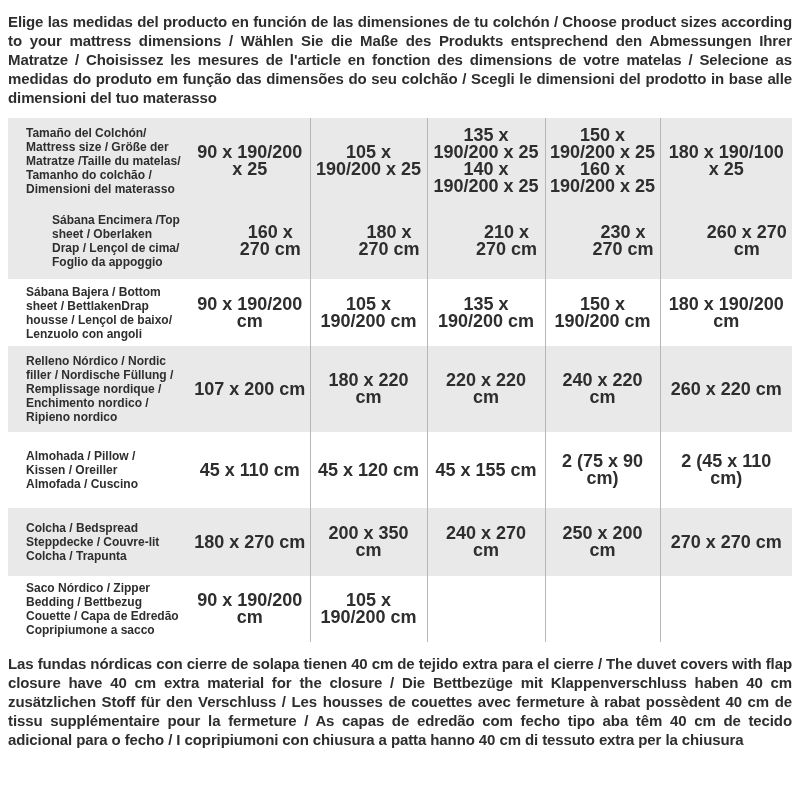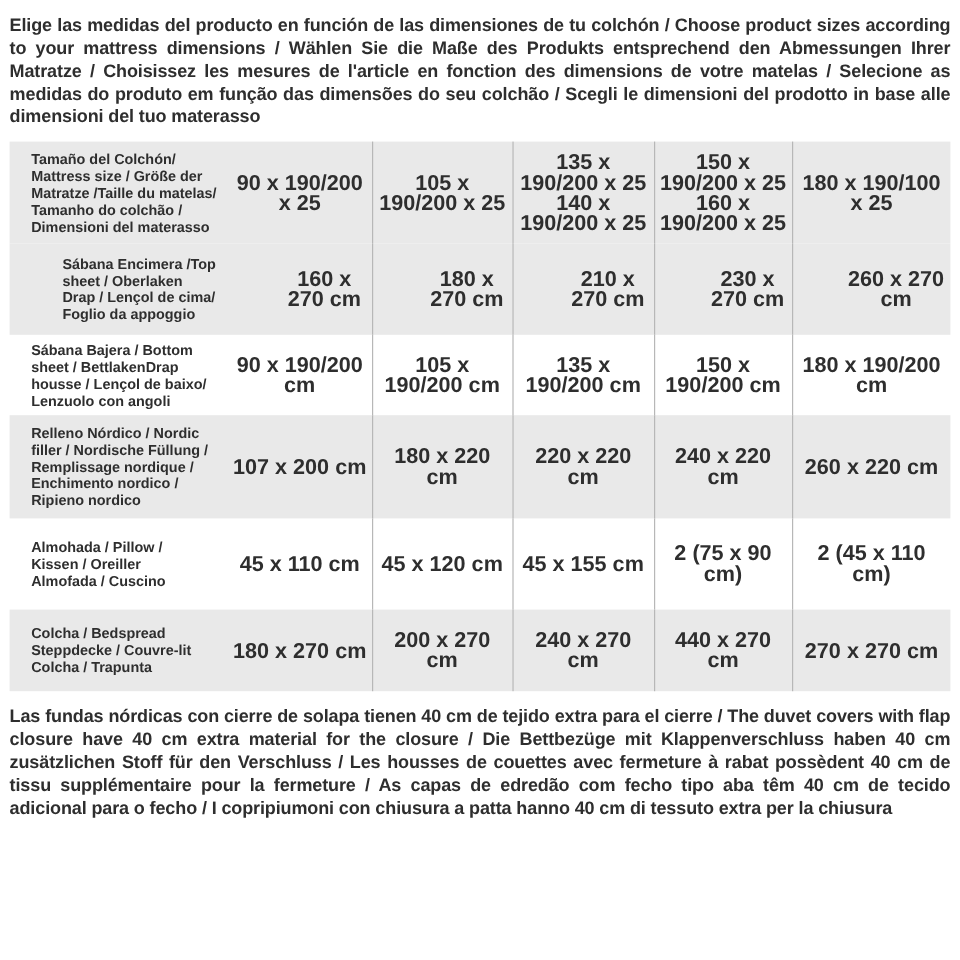--- a/index.html
+++ b/index.html
@@ -133,21 +133,32 @@
       <td class="val-cell sep">45 x 120 cm</td>
       <td class="val-cell sep">45 x 155 cm</td>
       <td class="val-cell sep">2 (75 x 90 cm)</td>
       <td class="val-cell sep">2 (45 x 110 cm)</td>
     </tr>
     <tr class="r6 stripe">
       <td class="label-cell">Colcha / Bedspread
 Steppdecke / Couvre-lit
 Colcha / Trapunta</td>
       <td class="val-cell">180 x 270 cm</td>
-      <td class="val-cell sep">200 x 270 cm</td>
+      <td class="val-cell sep">200 x 350 cm</td>
       <td class="val-cell sep">240 x 270 cm</td>
-      <td class="val-cell sep">440 x 270 cm</td>
+      <td class="val-cell sep">250 x 200 cm</td>
       <td class="val-cell sep">270 x 270 cm</td>
+    </tr>
+    <tr class="r7">
+      <td class="label-cell">Saco Nórdico / Zipper
+Bedding / Bettbezug
+Couette  / Capa de Edredão
+Copripiumone a sacco</td>
+      <td class="val-cell">90 x 190/200 cm</td>
+      <td class="val-cell sep">105 x 190/200 cm</td>
+      <td class="val-cell sep"></td>
+      <td class="val-cell sep"></td>
+      <td class="val-cell sep"></td>
     </tr>
   </tbody>
 </table>
 
 <p class="footnote">Las fundas nórdicas con cierre de solapa tienen 40 cm de tejido extra para el cierre  / The duvet covers with flap closure have 40 cm extra material for the closure / Die Bettbezüge mit Klappenverschluss haben 40 cm zusätzlichen Stoff für den Verschluss / Les housses de couettes avec fermeture à rabat possèdent 40 cm de tissu supplémentaire pour la fermeture / As capas de edredão com fecho tipo aba têm 40 cm de tecido adicional para o fecho / I copripiumoni con chiusura a patta hanno 40 cm di tessuto extra per la chiusura</p>
 
 </body></html>

